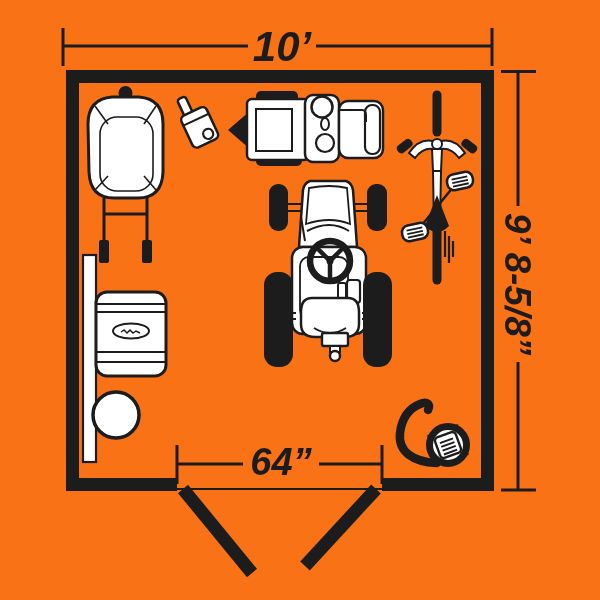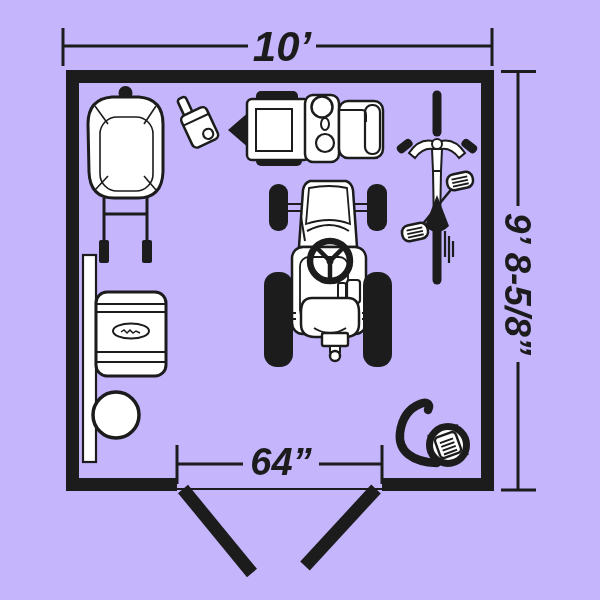--- a/index.html
+++ b/index.html
@@ -1,18 +1,18 @@
 <!DOCTYPE html>
 <html style="--ink: #1c1c1c;"><head>
 <meta charset="utf-8">
 <style>
   :root{ --ink:#1c1c1c; }
   html,body{margin:0;padding:0;background:#fff;}
   .stage{
-    position:relative;width:600px;height:600px;background:#c4b5fd;
+    position:relative;width:600px;height:600px;background:#f97316;
     font-family:"Liberation Sans",sans-serif;overflow:hidden;
   }
   svg{display:block;width:600px;height:600px;}
   .dim-text{
     font-family:"Liberation Sans",sans-serif;
     font-weight:bold;font-style:italic;
     fill:var(--ink);
   }
   .s  {stroke:var(--ink);fill:none;}
   .w  {stroke:var(--ink);fill:#ffffff;}

